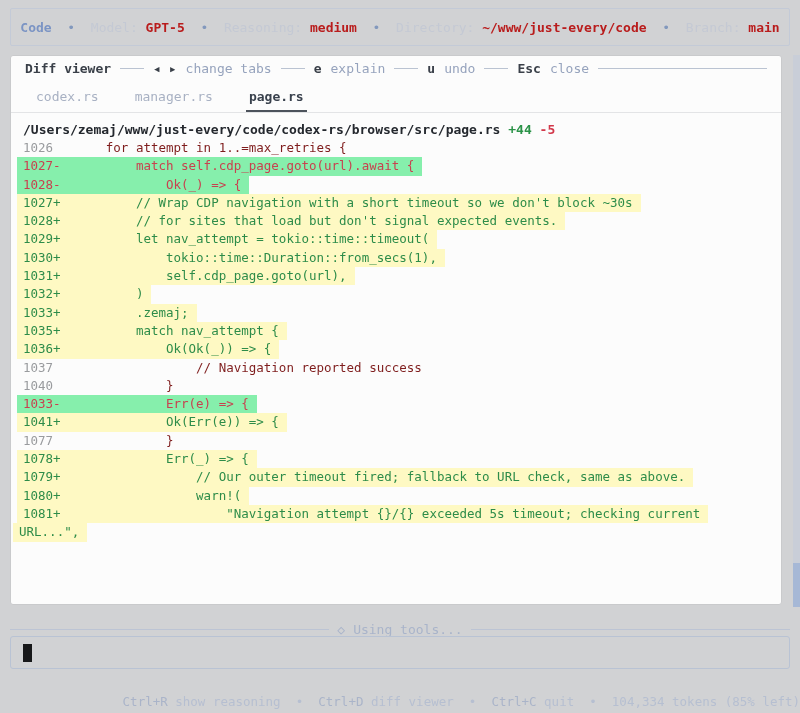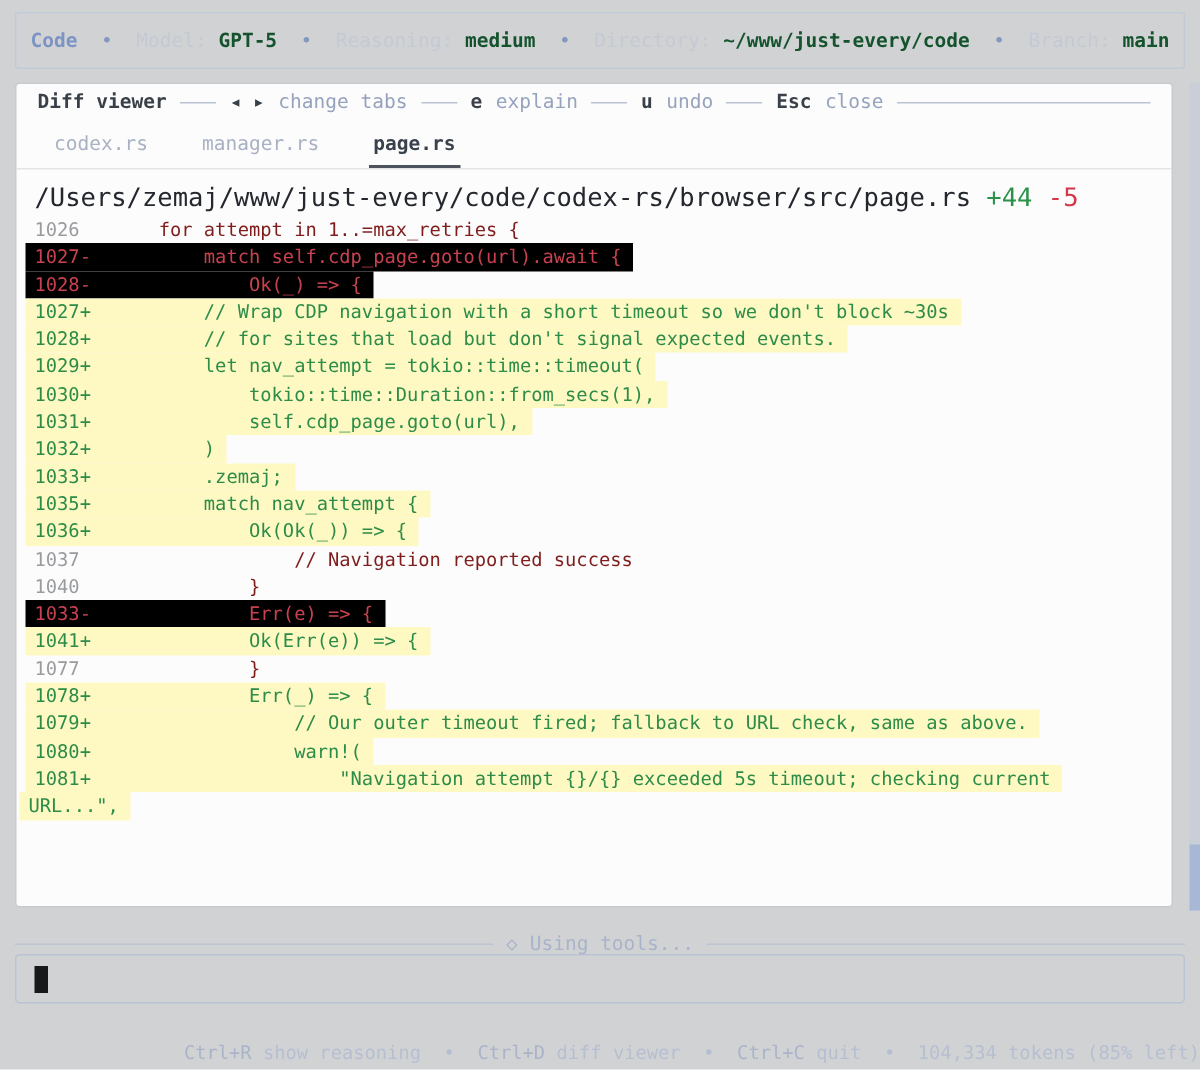--- a/index.html
+++ b/index.html
@@ -4,43 +4,43 @@
 <style>
   *{margin:0;padding:0;box-sizing:border-box}
   html,body{width:800px;height:713px;overflow:hidden}
   body{background:#d1d2d4;font-family:"DejaVu Sans Mono",monospace;position:relative;-webkit-font-smoothing:antialiased}
 
   
   .topbar{position:absolute;left:10px;top:8px;width:780px;height:38px;border:1px solid #c3cad7;border-radius:2px;display:flex;align-items:center;justify-content:center;font-size:13px;white-space:pre}
   .topbar .brand{color:#7b94c4;font-weight:bold}
   .topbar .dot{color:#8298bd}
   .topbar .lbl{color:#c4c9d4}
-  .topbar .val{color:#14532d;font-weight:bold}
+  .topbar .val{color:#b91c1c;font-weight:bold}
 
   
   .panel{position:absolute;left:10px;top:55px;width:772px;height:550px;background:#fcfcfc;border:1px solid #c9cacc;border-radius:3px;overflow:hidden}
   .hdr{display:flex;align-items:center;height:18px;margin-top:3px;padding:0 14px;font-size:13px;gap:9px;white-space:pre}
   .hdr .title{color:#3a4049;font-weight:bold}
   .hrule{height:1px;background:#bac3d2;width:24px;flex:0 0 auto}
   .hrule.grow{flex:1 1 auto;width:auto}
   .hdr .key{color:#3a4049;font-weight:bold}
   .hdr .act{color:#96a3bd}
 
   .tabs{display:flex;gap:30px;padding:12px 0 0 22px;font-size:13px;border-bottom:1px solid #e3e4e6;height:36px}
   .tab{color:#a8b1c3;padding:0 3px 7px;cursor:default}
   .tab.active{color:#39414d;font-weight:bold;border-bottom:2px solid #4d535c}
 
-  .path{font-size:17px;font-weight:normal;color:#24282e;padding:9px 0 1px 12px;white-space:pre}
+  .path{font-size:13px;font-weight:bold;color:#24282e;padding:9px 0 1px 12px;white-space:pre}
   .path .plus{color:#2b9348}
   .path .minus{color:#d2384a}
 
   .diffbody{font-size:12.5px;line-height:18.3px;padding-top:1px}
   .row{white-space:pre;padding-left:6px}
   .row .hl{display:inline-block;padding:0 8px 0 6px}
-  .row.del .hl{background:#000000;color:#c8414f}
+  .row.del .hl{background:#86efac;color:#c8414f}
   .row.add .hl{background:#fef9c3;color:#2d8c49}
   .row.ctx .ln{color:#999b9e}
   .row.ctx .tx{color:#7f1d1d}
   .row.wrap{padding-left:2px}
   .ln{display:inline-block;width:5ch}
 
   
   .statusline{position:absolute;left:10px;top:622px;width:780px;display:flex;align-items:center;gap:8px;font-size:13px;color:#a9b4ca;white-space:pre}
   .srule{flex:1;height:1px;background:#bcc4d4}
 

